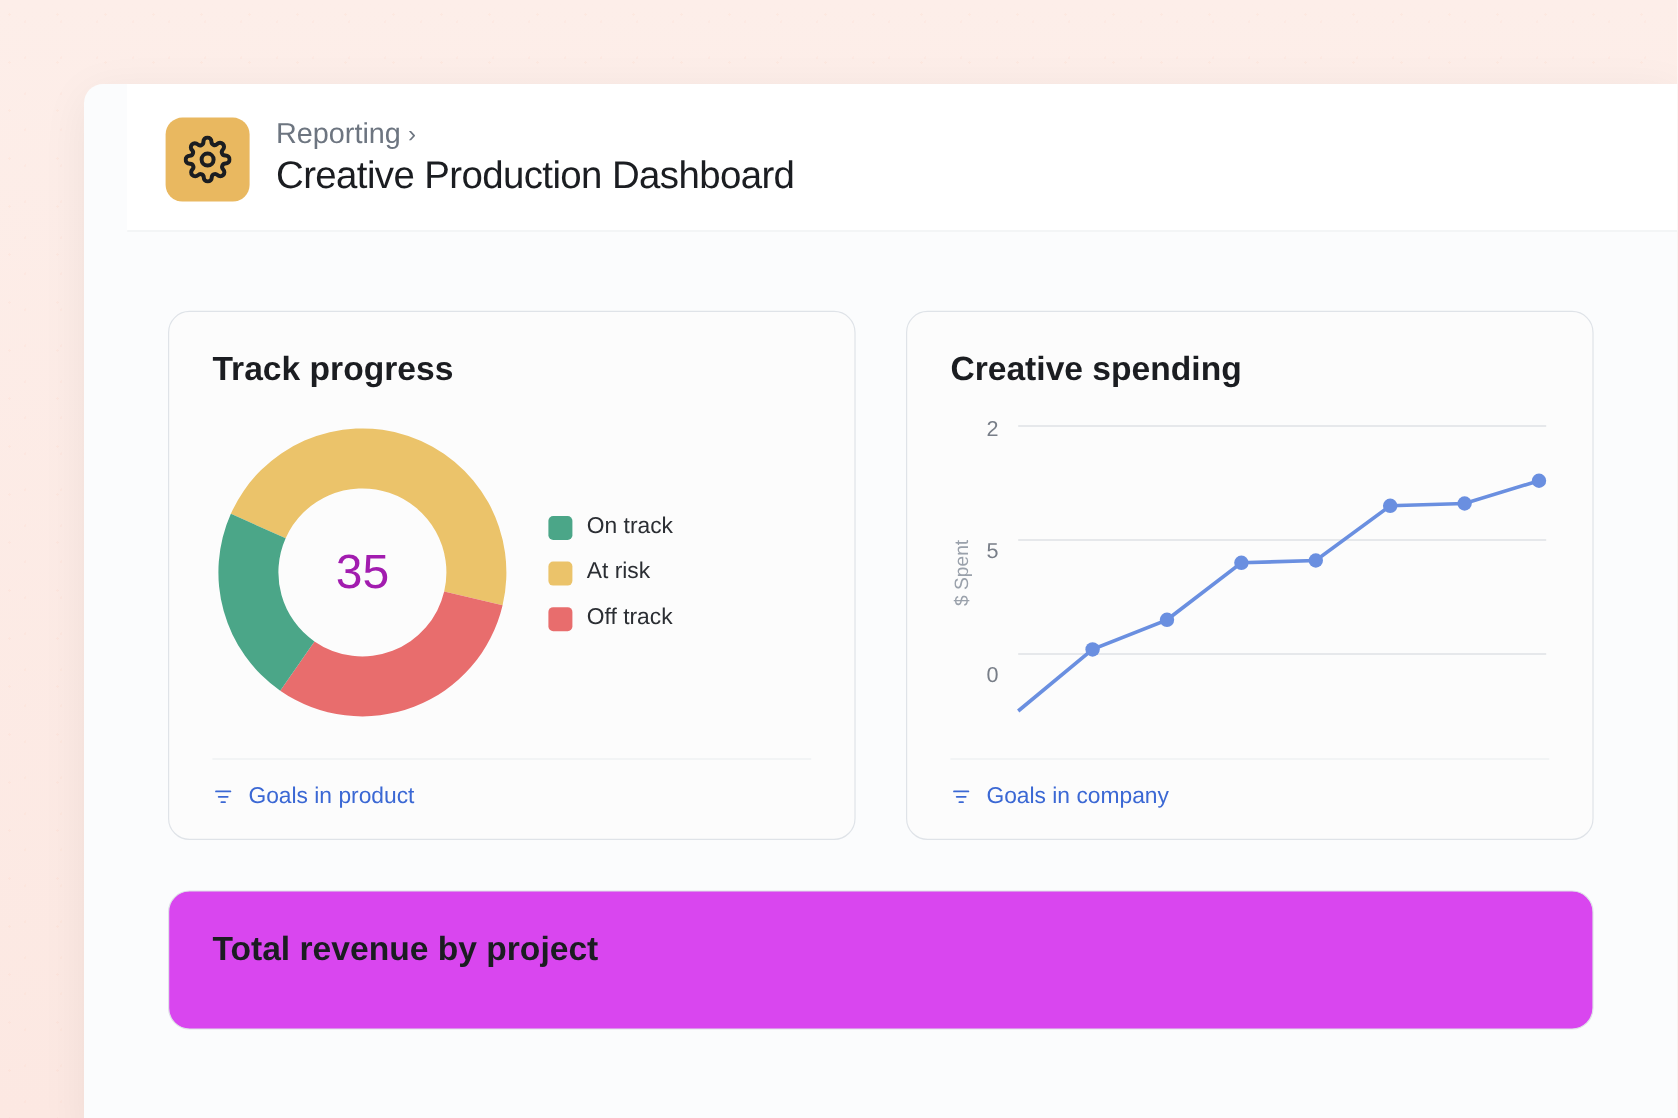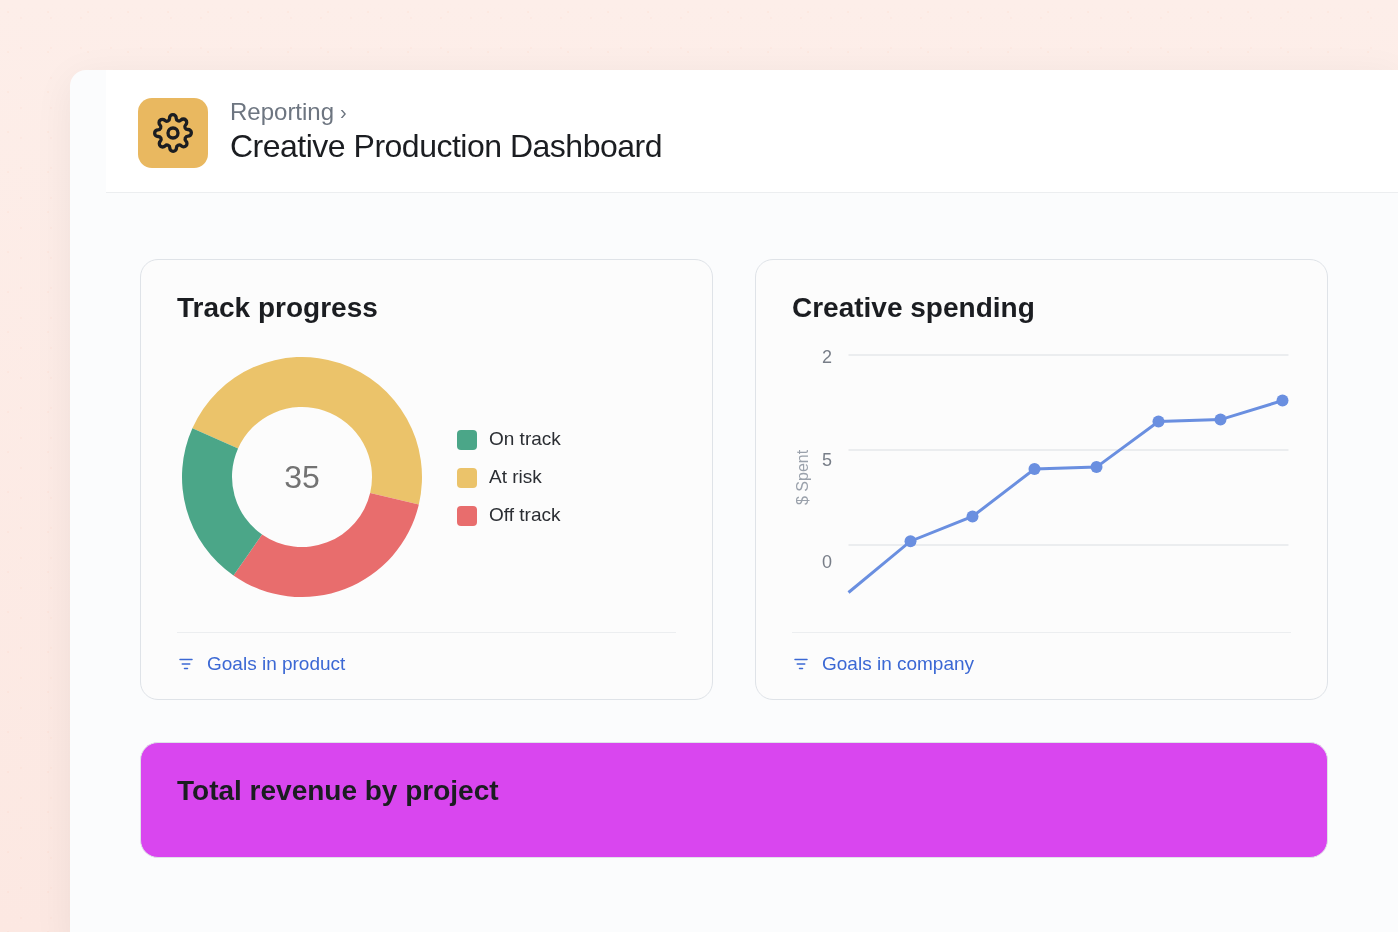--- a/index.html
+++ b/index.html
@@ -98,23 +98,23 @@
       width: 250px;
       height: 250px;
       flex-shrink: 0;
     }
     .donut-center {
       position: absolute;
       inset: 0;
       display: flex;
       align-items: center;
       justify-content: center;
-      font-size: 32px;
+      font-size: 40px;
       font-weight: 500;
-      color: #737373;
+      color: #a21caf;
     }
     .legend { display: flex; flex-direction: column; gap: 16px; }
     .legend-item {
       display: flex;
       align-items: flex-end;
       gap: 12px;
       font-size: 19px;
       color: #2b2e33;
     }
     .swatch {

